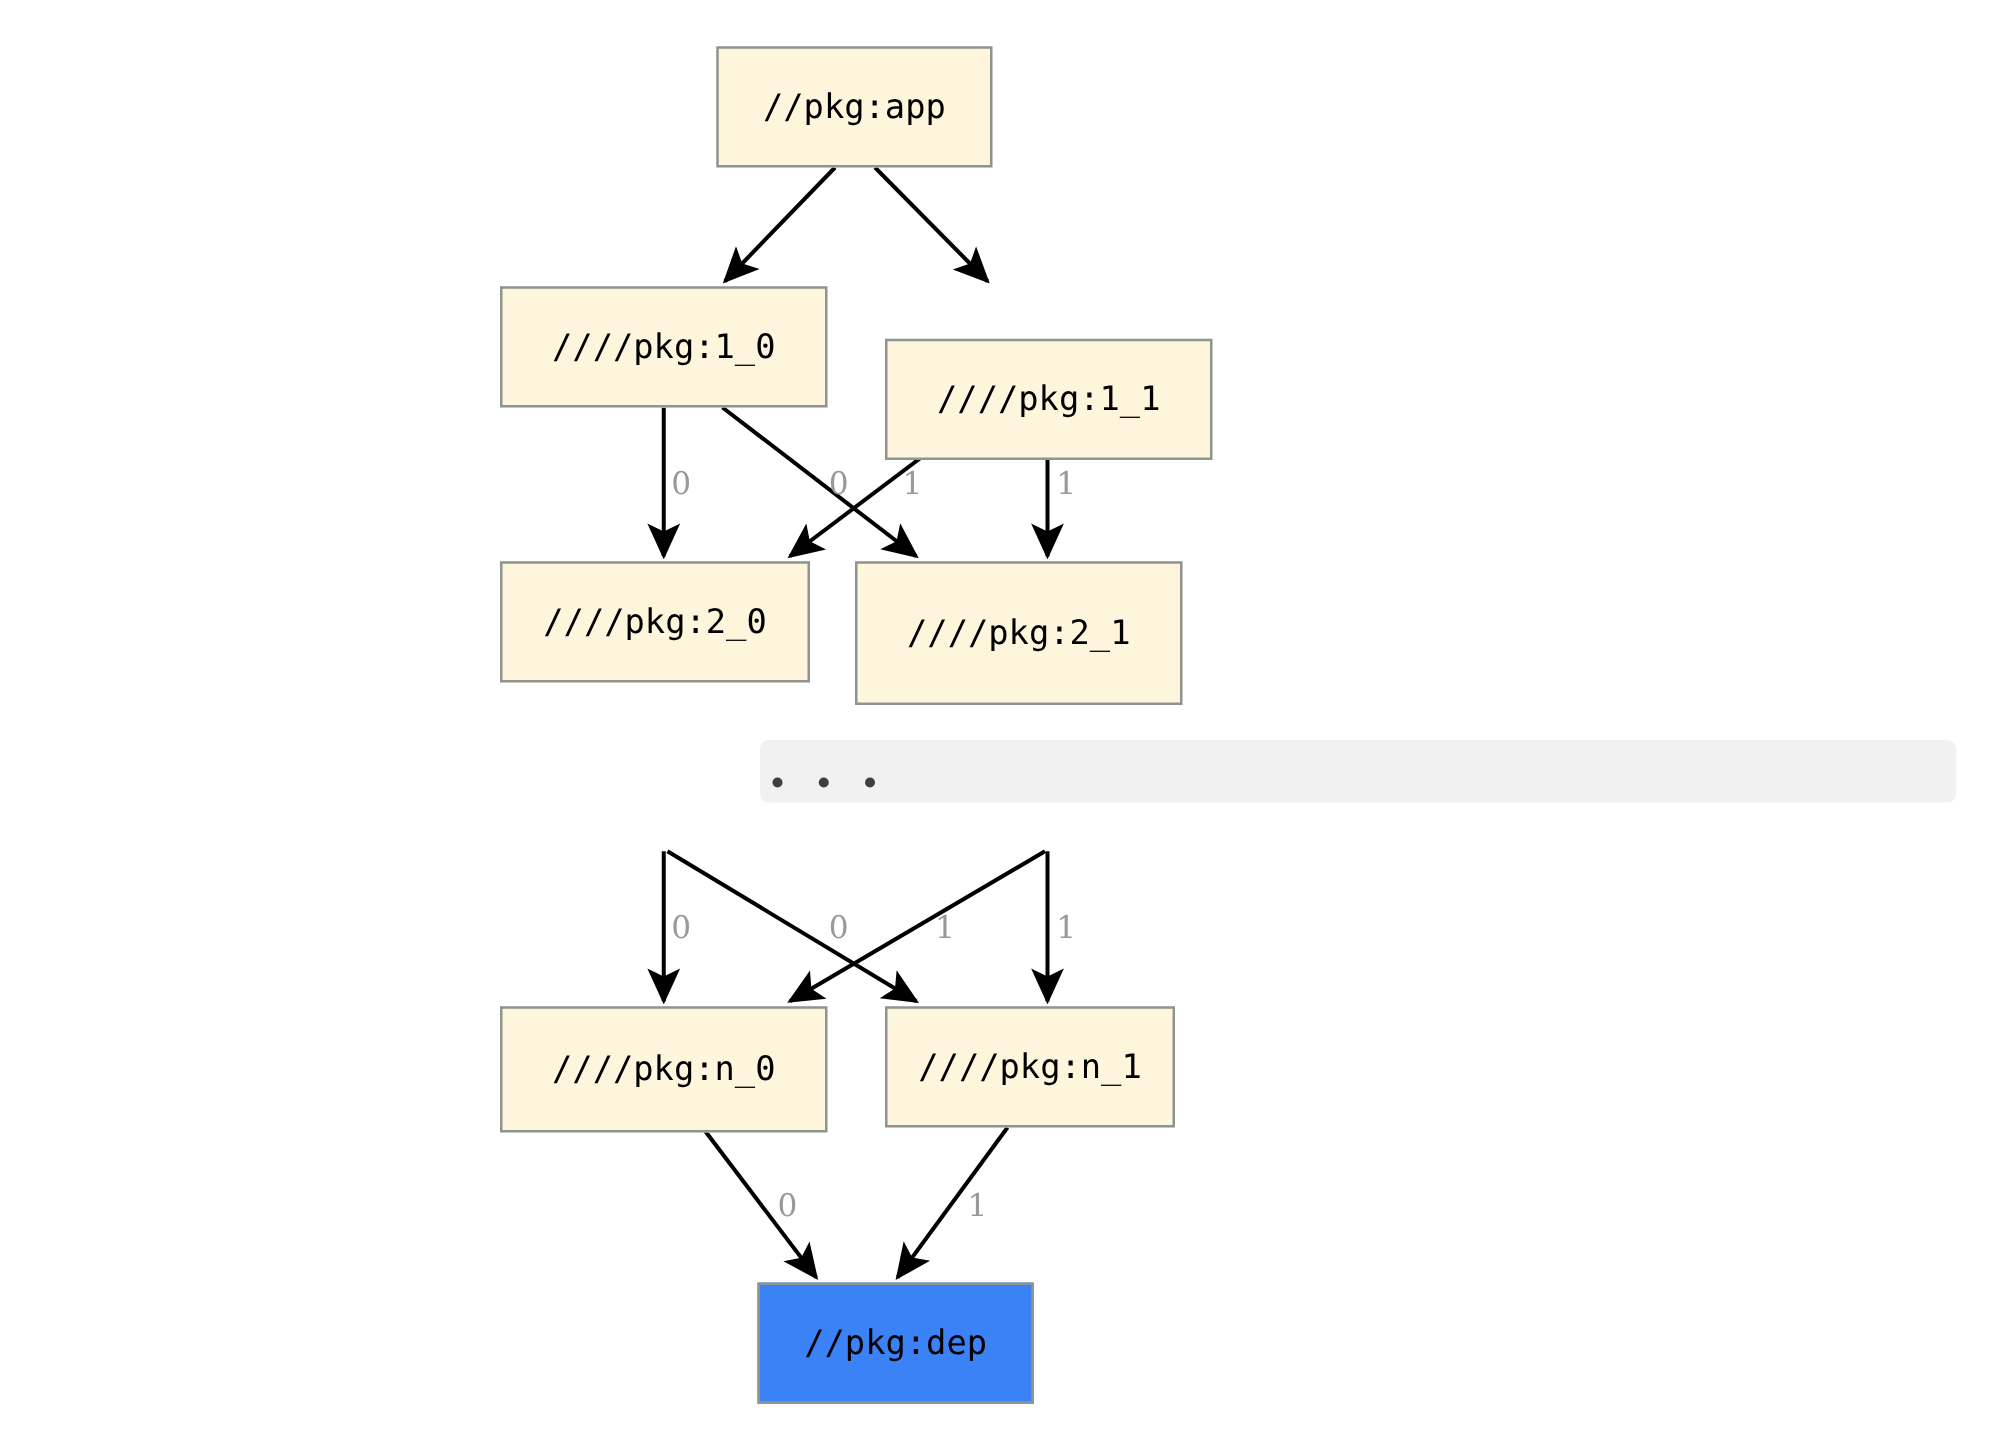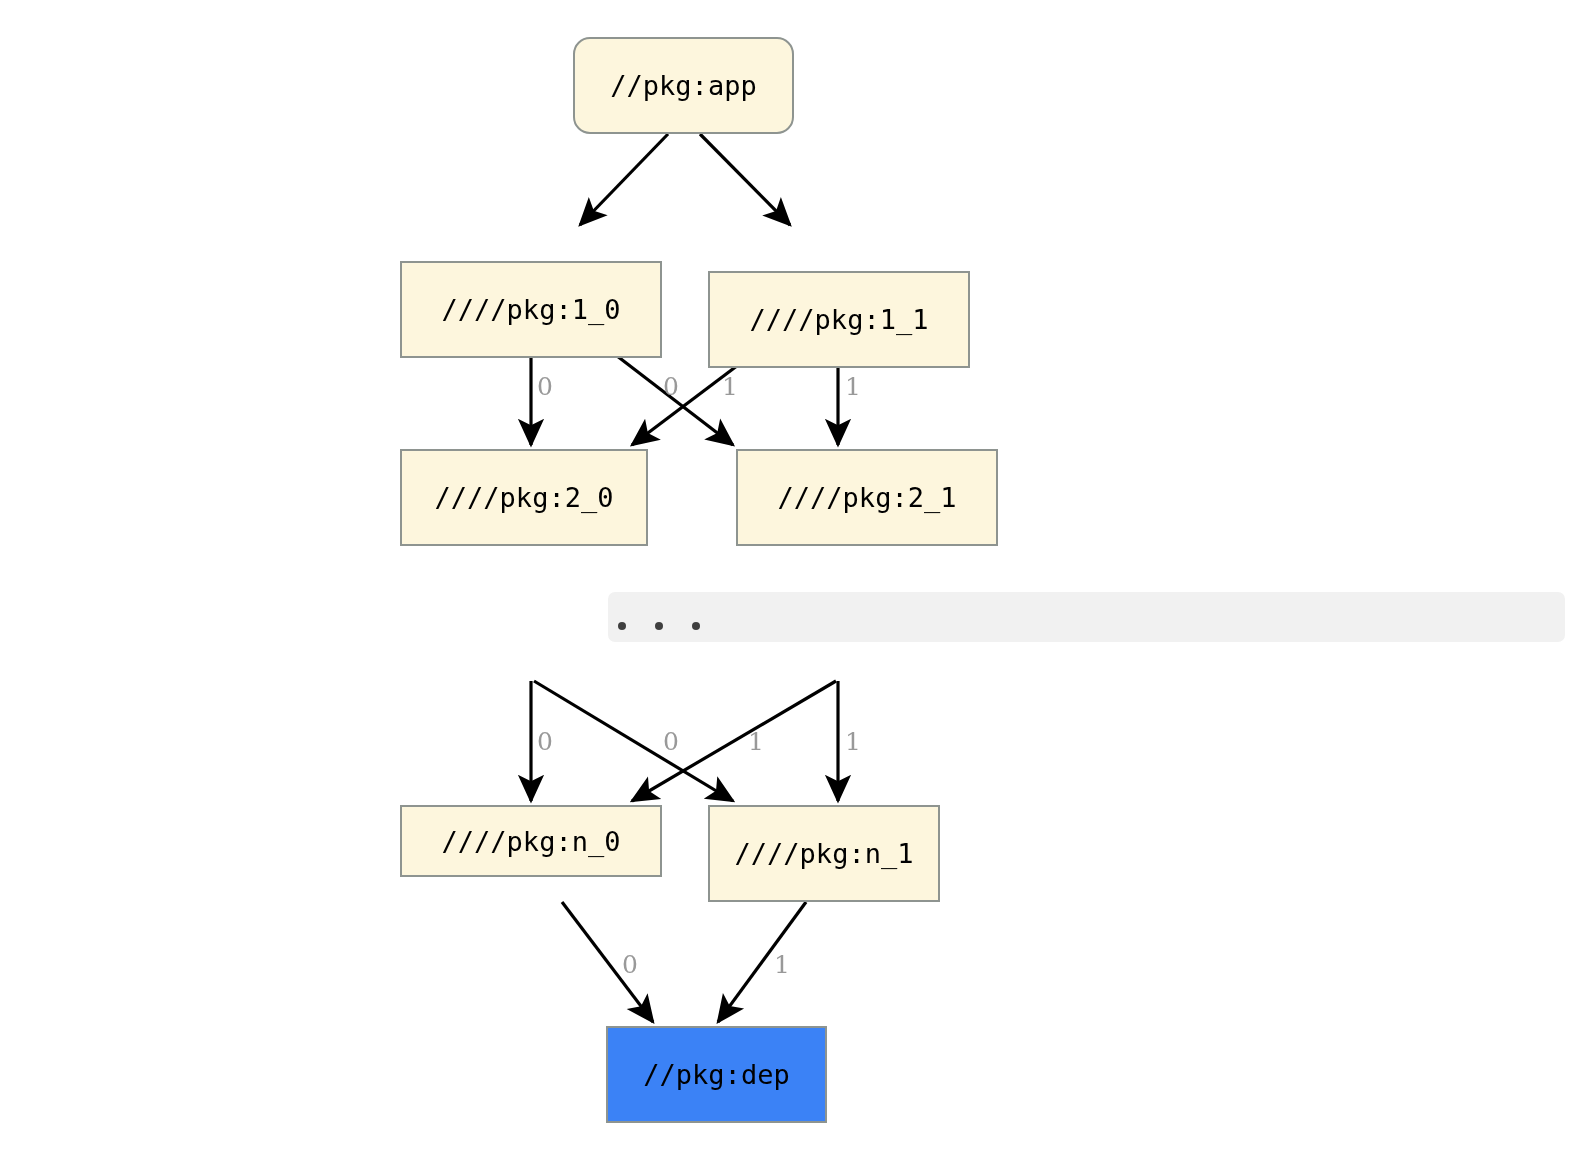--- a/index.html
+++ b/index.html
@@ -95,26 +95,26 @@
         <line x1="531" y1="681" x2="531" y2="801" stroke="#000000" stroke-width="3.2" marker-end="url(#arrowhead)"></line>
         <line x1="534" y1="681" x2="733" y2="801" stroke="#000000" stroke-width="3.2" marker-end="url(#arrowhead)"></line>
         <line x1="836" y1="681" x2="632" y2="801" stroke="#000000" stroke-width="3.2" marker-end="url(#arrowhead)"></line>
         <line x1="838" y1="681" x2="838" y2="801" stroke="#000000" stroke-width="3.2" marker-end="url(#arrowhead)"></line>
         <line x1="562" y1="902" x2="653" y2="1022" stroke="#000000" stroke-width="3.2" marker-end="url(#arrowhead)"></line>
         <line x1="806" y1="902" x2="718" y2="1022" stroke="#000000" stroke-width="3.2" marker-end="url(#arrowhead)"></line>
       </g>
   </svg>
 
   <div id="node-layer">
-      <div class="node" style="left: 573px; top: 37px; width: 221px; height: 97px; background: rgb(253, 246, 221); border-color: rgb(142, 148, 144); border-radius: 17px;">//pkg:app</div>
-      <div class="node" style="left: 400px; top: 229px; width: 262px; height: 97px; background: rgb(253, 246, 221); border-color: rgb(142, 148, 144); margin-top: 32px;">////pkg:1_0</div>
+      <div class="node" style="left: 573px; top: 37px; width: 221px; height: 97px; background: rgb(253, 246, 221); border-color: rgb(142, 148, 144);">//pkg:app</div>
+      <div class="node" style="left: 400px; top: 229px; width: 262px; height: 97px; background: rgb(253, 246, 221); border-color: rgb(142, 148, 144);">////pkg:1_0</div>
       <div class="node" style="left: 708px; top: 229px; width: 262px; height: 97px; background: rgb(253, 246, 221); border-color: rgb(142, 148, 144); margin-top: 42px;">////pkg:1_1</div>
       <div class="node" style="left: 400px; top: 449px; width: 248px; height: 97px; background: rgb(253, 246, 221); border-color: rgb(142, 148, 144);">////pkg:2_0</div>
-      <div class="node" style="left: 736px; top: 449px; width: 262px; height: 97px; background: rgb(253, 246, 221); border-color: rgb(142, 148, 144);">////pkg:2_1</div>
-      <div class="node" style="left: 400px; top: 805px; width: 262px; height: 72px; background: rgb(253, 246, 221); border-color: rgb(142, 148, 144);">////pkg:n_0</div>
+      <div class="node" style="left: 684px; top: 449px; width: 262px; height: 115px; background: rgb(253, 246, 221); border-color: rgb(142, 148, 144);">////pkg:2_1</div>
+      <div class="node" style="left: 400px; top: 805px; width: 262px; height: 101px; background: rgb(253, 246, 221); border-color: rgb(142, 148, 144);">////pkg:n_0</div>
       <div class="node" style="left: 708px; top: 805px; width: 232px; height: 97px; background: rgb(253, 246, 221); border-color: rgb(142, 148, 144);">////pkg:n_1</div>
       <div class="node" style="left: 606px; top: 1026px; width: 221px; height: 97px; background: #3b82f6; border-color: rgb(142, 148, 144);">//pkg:dep</div>
     </div>
 
   <div id="edge-label-layer">
       <div class="edge-label" style="left: 537px; top: 372px; color: rgb(153, 153, 153);">0</div>
       <div class="edge-label" style="left: 663px; top: 372px; color: rgb(153, 153, 153);">0</div>
       <div class="edge-label" style="left: 722px; top: 372px; color: rgb(153, 153, 153);">1</div>
       <div class="edge-label" style="left: 845px; top: 372px; color: rgb(153, 153, 153);">1</div>
       <div class="edge-label" style="left: 537px; top: 727px; color: rgb(153, 153, 153);">0</div>

